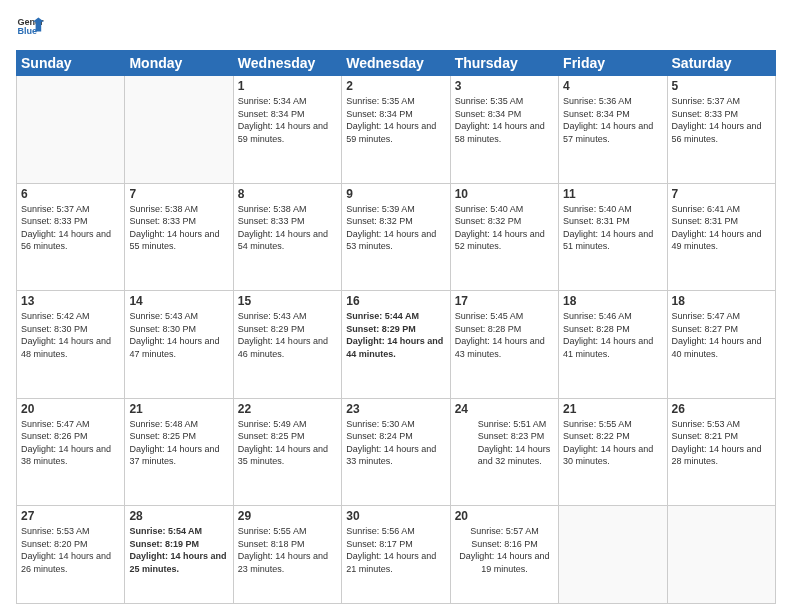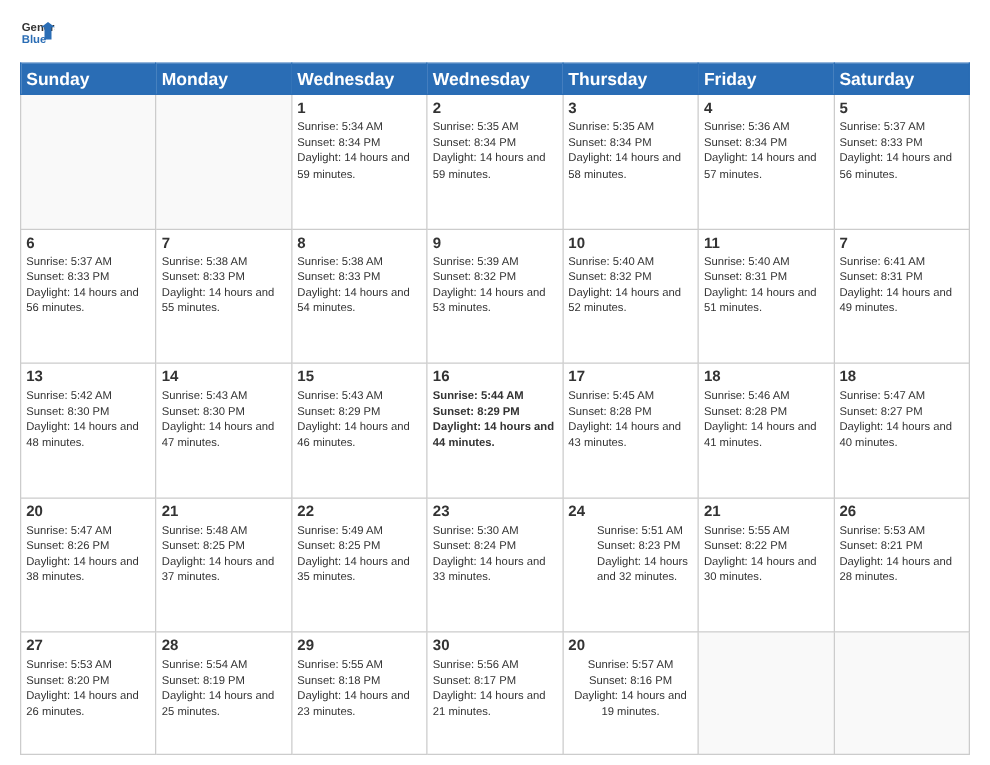--- a/index.html
+++ b/index.html
@@ -289,21 +289,21 @@
         </tr>
         <tr class="last-row">
           <td>
             <span class="day-number">27</span>
             <div class="day-info" style="white-space: pre-line;">Sunrise: 5:53 AM
 Sunset: 8:20 PM
 Daylight: 14 hours and 26 minutes.</div>
           </td>
           <td>
             <span class="day-number">28</span>
-            <div class="day-info" style="white-space: pre-line;">Sunrise: 5:54 AM
+            <div class="day-info" style="white-space: pre-line; font-weight: bold;">Sunrise: 5:54 AM
 Sunset: 8:19 PM
 Daylight: 14 hours and 25 minutes.</div>
           </td>
           <td>
             <span class="day-number">29</span>
             <div class="day-info" style="white-space: pre-line;">Sunrise: 5:55 AM
 Sunset: 8:18 PM
 Daylight: 14 hours and 23 minutes.</div>
           </td>
           <td>

